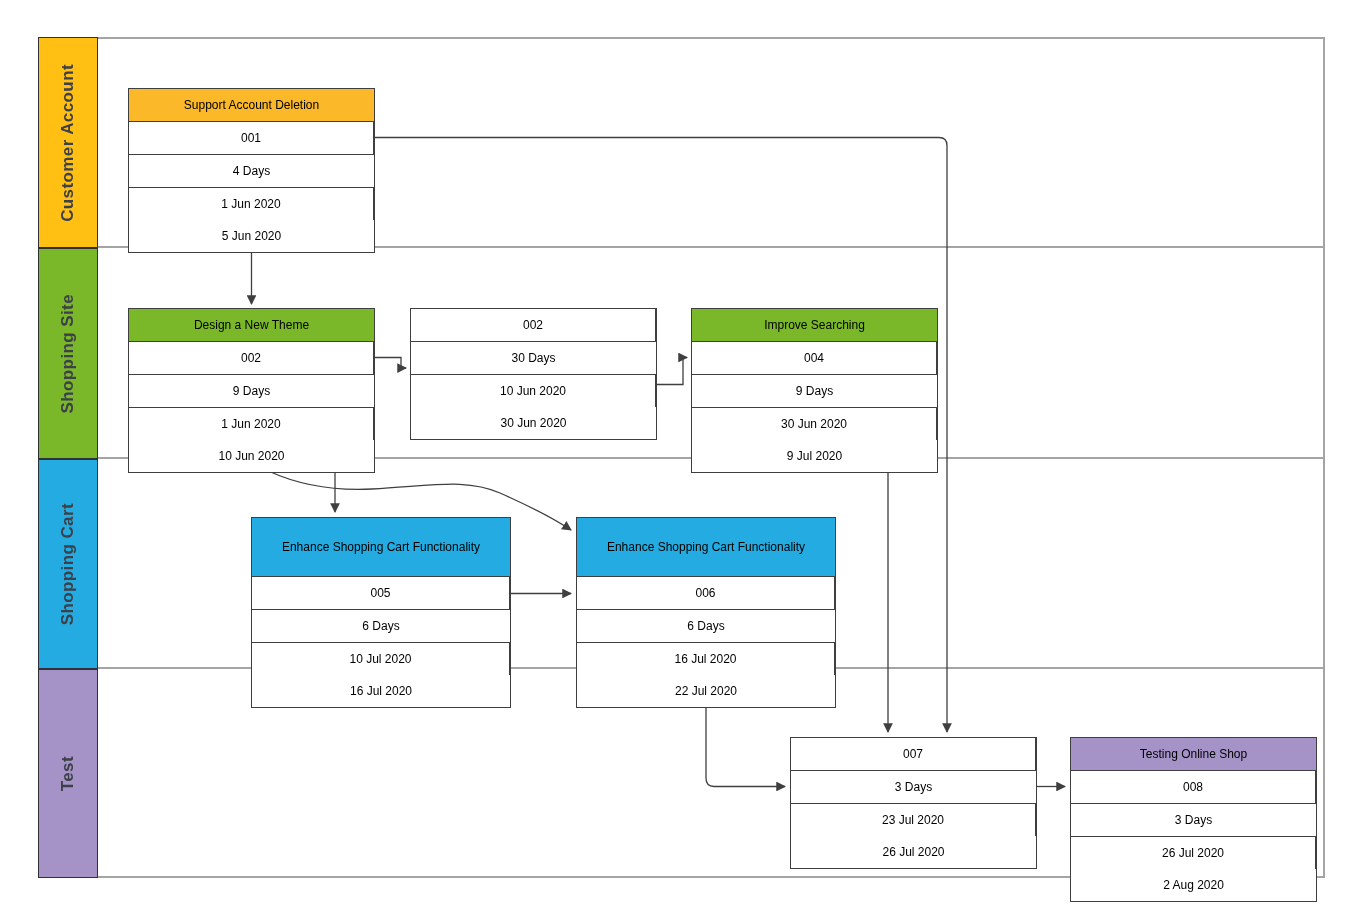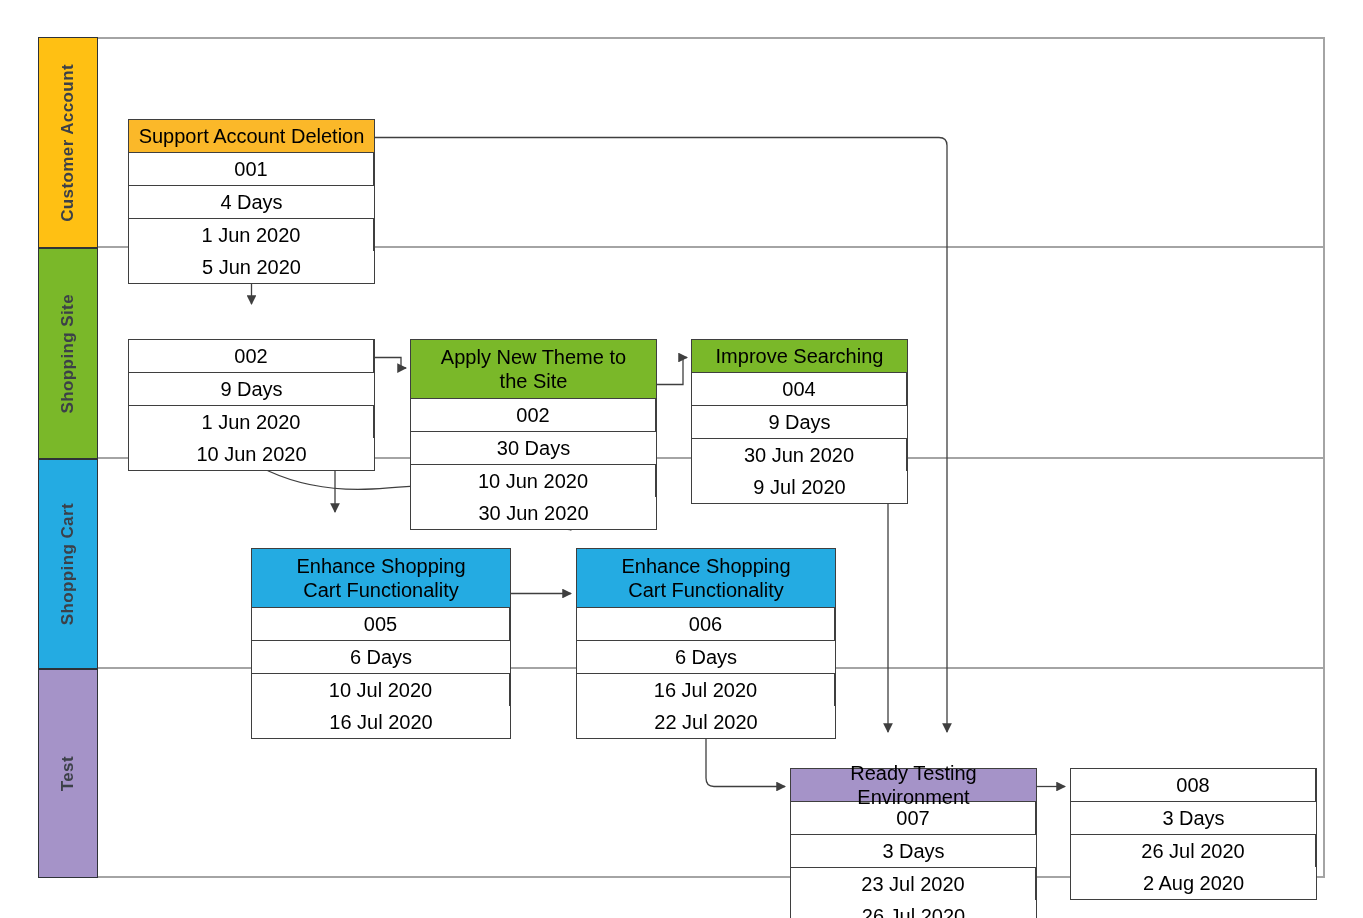--- a/index.html
+++ b/index.html
@@ -7,21 +7,21 @@
           font-family:"Liberation Sans",sans-serif;}
   .frame{position:absolute;left:38px;top:37px;width:1287px;height:841px;
          border:2px solid #A4A4A4;box-sizing:border-box;background:#ffffff;}
   .lane-divider{position:absolute;left:97px;width:1228px;height:2px;background:#A4A4A4;}
   .lane-label{position:absolute;left:38px;width:60px;border:1px solid #2E3237;box-sizing:border-box;
               display:flex;align-items:center;justify-content:center;}
   .lane-label span{writing-mode:vertical-rl;transform:rotate(180deg);
                    font-weight:bold;font-size:17px;color:#3C4048;letter-spacing:.4px;white-space:nowrap;}
   #connectors{position:absolute;left:0;top:0;pointer-events:none;}
   .task-card{position:absolute;border:1.4px solid #3F3F3F;background:#fff;box-sizing:border-box;
-             font-size:20px;color:#000;margin-top:31px;}
+             font-size:12px;color:#000;}
   .task-header{display:flex;align-items:center;justify-content:center;text-align:center;
                height:32px;line-height:1.2;padding:0 8px;border-bottom:1.4px solid #3F3F3F;}
   .task-card.h2 .task-header{height:58px;padding:0 24px;}
   .task-grid{display:grid;grid-template-columns:1fr;}
   .task-cell{height:32px;display:flex;align-items:center;justify-content:center;white-space:nowrap;}
   .task-cell:nth-child(1){border-right:1.4px solid #3F3F3F;border-bottom:1.4px solid #3F3F3F;}
   .task-cell:nth-child(2){border-bottom:1.4px solid #3F3F3F;}
   .task-cell:nth-child(3){border-right:1.4px solid #3F3F3F;}
 </style>
 </head>
@@ -71,37 +71,37 @@
       <div class="task-card" style="left: 128px; top: 88px; width: 247px;">
         <div class="task-header" style="background:#FBB829">Support Account Deletion</div>
         <div class="task-grid">
           <div class="task-cell">001</div>
           <div class="task-cell">4 Days</div>
           <div class="task-cell">1 Jun 2020</div>
           <div class="task-cell">5 Jun 2020</div>
         </div>
       </div>
       <div class="task-card" style="left: 128px; top: 308px; width: 247px;">
+        <div class="task-header" style="background:#7AB829">Design a New Theme</div>
         <div class="task-grid">
           <div class="task-cell">002</div>
           <div class="task-cell">9 Days</div>
           <div class="task-cell">1 Jun 2020</div>
           <div class="task-cell">10 Jun 2020</div>
         </div>
       </div>
       <div class="task-card h2" style="left: 410px; top: 308px; width: 247px;">
-        <div class="task-header" style="background:#7AB829">Apply New Theme to the Site</div>
         <div class="task-grid">
           <div class="task-cell">002</div>
           <div class="task-cell">30 Days</div>
           <div class="task-cell">10 Jun 2020</div>
           <div class="task-cell">30 Jun 2020</div>
         </div>
       </div>
-      <div class="task-card" style="left: 691px; top: 308px; width: 217px;">
+      <div class="task-card" style="left: 691px; top: 308px; width: 247px;">
         <div class="task-header" style="background:#7AB829">Improve Searching</div>
         <div class="task-grid">
           <div class="task-cell">004</div>
           <div class="task-cell">9 Days</div>
           <div class="task-cell">30 Jun 2020</div>
           <div class="task-cell">9 Jul 2020</div>
         </div>
       </div>
       <div class="task-card h2" style="left: 251px; top: 517px; width: 260px;">
         <div class="task-header" style="background:#24ABE2">Enhance Shopping Cart Functionality</div>
@@ -115,29 +115,29 @@
       <div class="task-card h2" style="left: 576px; top: 517px; width: 260px;">
         <div class="task-header" style="background:#24ABE2">Enhance Shopping Cart Functionality</div>
         <div class="task-grid">
           <div class="task-cell">006</div>
           <div class="task-cell">6 Days</div>
           <div class="task-cell">16 Jul 2020</div>
           <div class="task-cell">22 Jul 2020</div>
         </div>
       </div>
       <div class="task-card" style="left: 790px; top: 737px; width: 247px;">
-        <div class="task-header" style="background:#A593C8">Ready Testing Environment</div>
         <div class="task-grid">
           <div class="task-cell">007</div>
           <div class="task-cell">3 Days</div>
           <div class="task-cell">23 Jul 2020</div>
           <div class="task-cell">26 Jul 2020</div>
         </div>
       </div>
       <div class="task-card" style="left: 1070px; top: 737px; width: 247px;">
+        <div class="task-header" style="background:#A593C8">Testing Online Shop</div>
         <div class="task-grid">
           <div class="task-cell">008</div>
           <div class="task-cell">3 Days</div>
           <div class="task-cell">26 Jul 2020</div>
           <div class="task-cell">2 Aug 2020</div>
         </div>
       </div>
     </div>
 </div>
 

